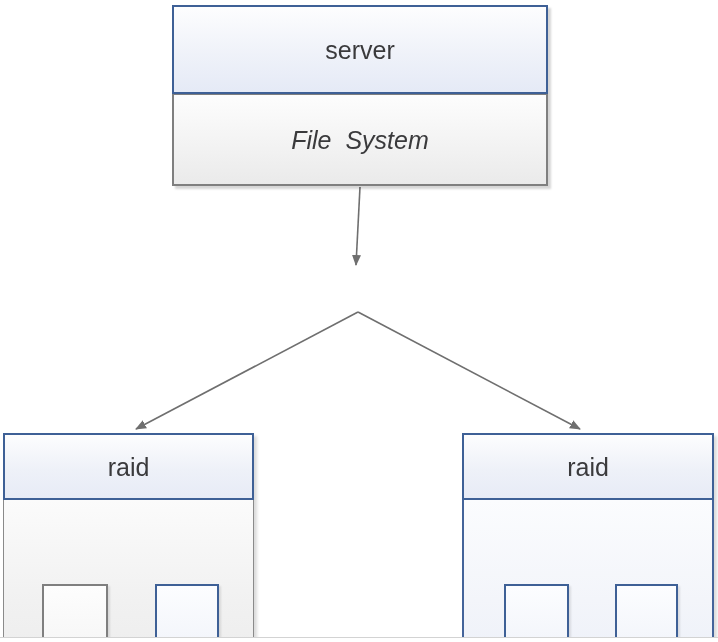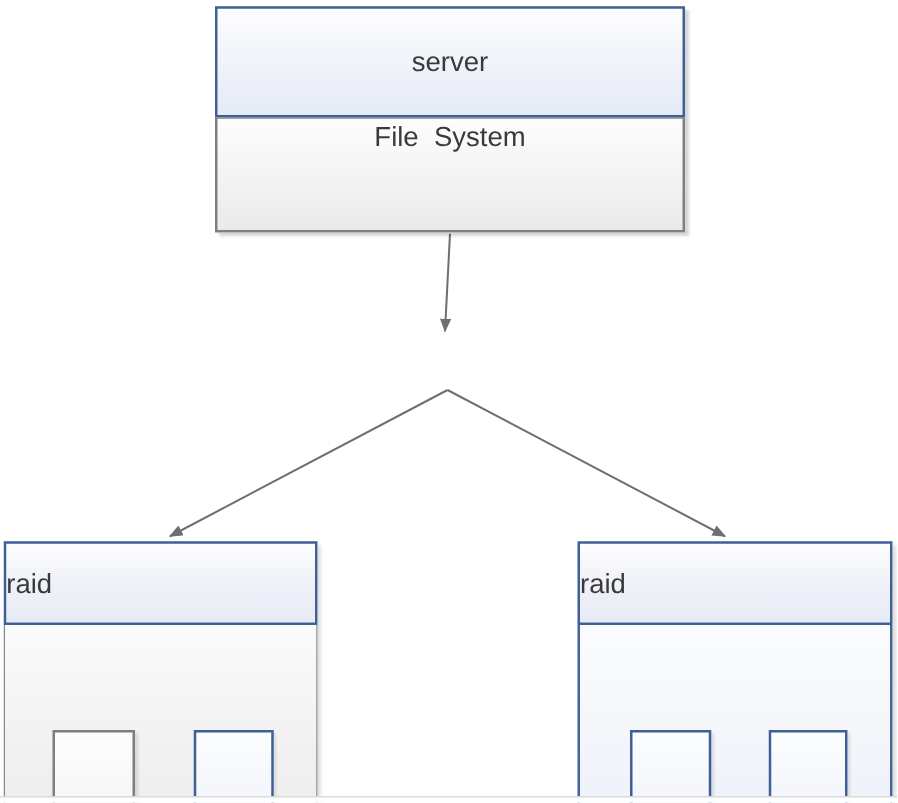--- a/index.html
+++ b/index.html
@@ -11,21 +11,21 @@
     position: relative;
     width: 718px;
     height: 642px;
     background: #ffffff;
     overflow: hidden;
     font-family: "Liberation Sans", sans-serif;
     color: #3a3a3c;
   }
   .label {
     white-space: pre;
-    font-size: 22px;
+    font-size: 25px;
     line-height: 30px;
     color: #3a3a3c;
   }
   
   #connectors {
     position: absolute;
     left: 0; top: 0;
     width: 718px; height: 642px;
     z-index: 1;
   }
@@ -43,21 +43,21 @@
     border: 2px solid #3e6096;
     background: linear-gradient(180deg, #fdfdfe 0%, #eff2f9 55%, #e5eaf6 100%);
     display: flex; align-items: center; justify-content: center;
   }
   .server-body {
     box-sizing: border-box;
     height: 92px;
     border: 2px solid #7f7f7f;
     border-top-width: 1px;
     background: linear-gradient(180deg, #fdfdfd 0%, #f3f3f3 55%, #eaeaea 100%);
-    display: flex; align-items: flex-start; justify-content: center;
+    display: flex; align-items: center; justify-content: center; font-style: italic;
   }
   
   .fc-switch {
     position: absolute;
     left: 253px; top: 269px;
     width: 210px; height: 42px;
     box-sizing: border-box;
     border: 2px solid #7a7a7a;
     background: linear-gradient(180deg, #fbfbfb 0%, #efefef 60%, #e8e8e8 100%);
     display: flex; align-items: center; justify-content: center;
@@ -73,21 +73,21 @@
     z-index: 2;
     box-shadow: 3px 3px 3px rgba(0,0,0,0.14);
   }
   .raid-left  { left: 3px; }
   .raid-right { left: 462px; width: 252px; }
   .raid-header {
     box-sizing: border-box;
     height: 67px;
     border: 2px solid #3e6096;
     background: linear-gradient(180deg, #fdfdfe 0%, #eef1f8 55%, #e7ebf6 100%);
-    display: flex; align-items: center; justify-content: flex-start;
+    display: flex; align-items: center; justify-content: center;
   }
   .raid-body {
     position: absolute;
     box-sizing: border-box;
     left: 0; right: 0;
     top: 67px; bottom: 0;
   }
   .raid-left .raid-body {
     border: 1px solid #8a8a8a;
     border-top: none;

